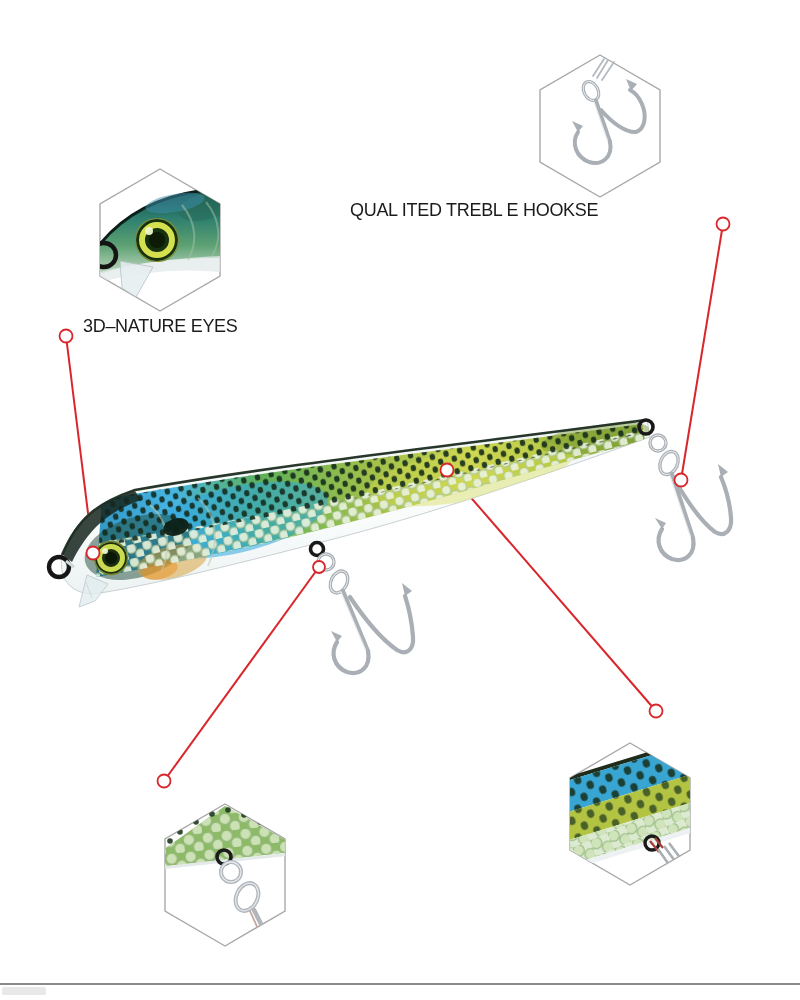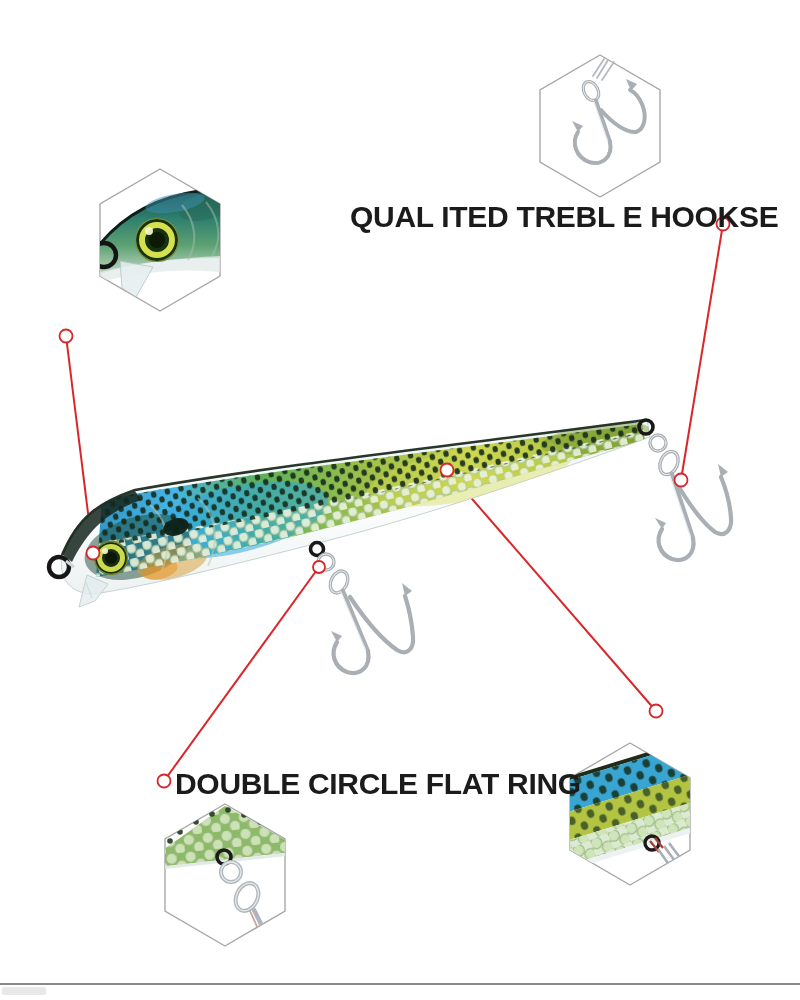--- a/index.html
+++ b/index.html
@@ -1,19 +1,19 @@
 <!DOCTYPE html>
 <html><head>
 <meta charset="utf-8">
 <style>
   html,body{margin:0;padding:0;background:#fff;}
   .page{position:relative;width:800px;height:1000px;background:#fff;overflow:hidden;
         font-family:"Liberation Sans",sans-serif;}
   .art{position:absolute;left:0;top:0;}
-  .callout-label{position:absolute;font-weight:bold;font-size:30px;line-height:1.15;
+  .callout-label{position:absolute;font-weight:normal;font-size:18px;line-height:1.15;
         color:#1b1b1b;letter-spacing:-0.3px;white-space:nowrap;}
   #label-hooks{left:350px;top:200px;}
   #label-eyes{left:83px;top:316px;}
   #label-painting{left:292px;top:692px;}
   #label-ring{left:175px;top:767px;}
   .divider{position:absolute;left:0;top:983px;width:800px;height:2px;background:#8a8a8a;}
   .smudge{position:absolute;left:2px;top:987px;width:44px;height:8px;background:#e2e2e2;
         border-radius:2px;opacity:.8;}
 </style>
 </head>
@@ -229,18 +229,18 @@
     <circle cx="723" cy="224" r="6.5"></circle>
     <circle cx="681" cy="480" r="6.5"></circle>
     <circle cx="447" cy="470" r="6.5"></circle>
     <circle cx="656" cy="711" r="6.5"></circle>
     <circle cx="319" cy="567" r="6"></circle>
     <circle cx="164" cy="781" r="6.5"></circle>
   </g>
 </svg>
 
 <div class="callout-label" id="label-hooks">QUAL ITED TREBL E HOOKSE</div>
-<div class="callout-label" id="label-ring">DOUBLE CIRCLE FLAT RING</div>
+<div class="callout-label" id="label-eyes">3D–NATURE EYES</div>
 
 <div class="divider"></div>
 <div class="smudge"></div>
 
 </div>
 
 </body></html>

